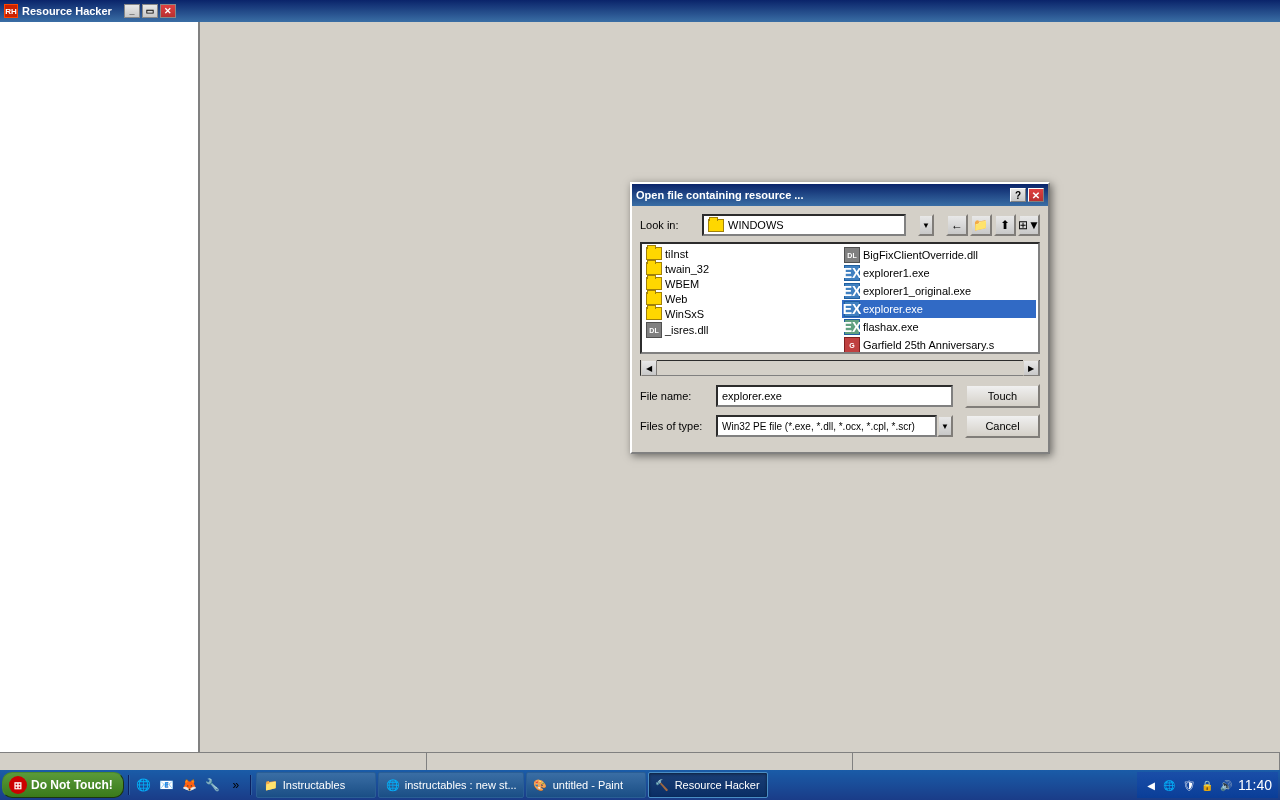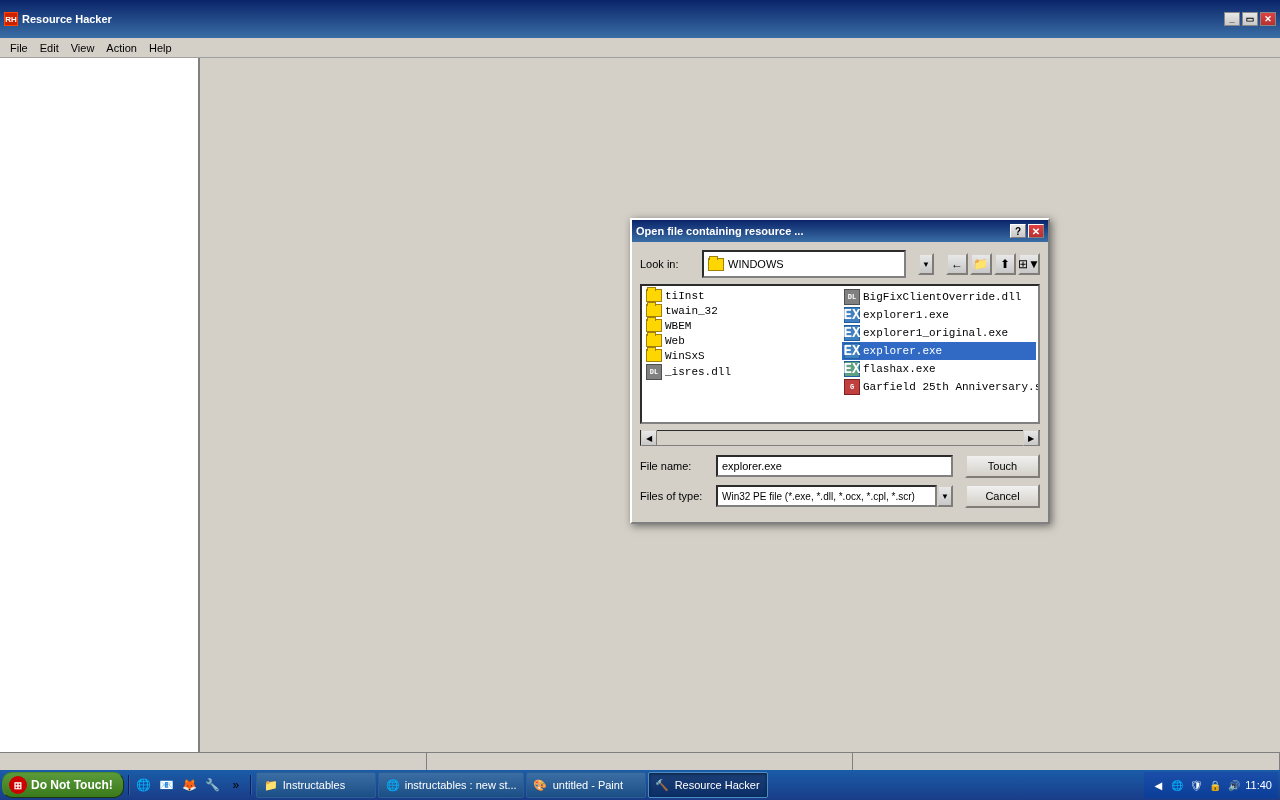--- a/index.html
+++ b/index.html
@@ -16,29 +16,30 @@
     
     .main-window {
       position: absolute;
       top: 0; left: 0; right: 0; bottom: 30px;
       background: #d4d0c8;
       display: flex;
       flex-direction: column;
     }
 
     .title-bar {
-      height: 38px;
+      height: 22px;
       background: linear-gradient(to bottom, #0a246a, #3a6ea5);
       display: flex;
       align-items: center;
-      justify-content: space-between;
+      justify-content: flex-start;
       padding: 0 4px;
       color: white;
       font-size: 11px;
       font-weight: bold;
+      gap: 12px;
     }
 
     .title-bar-left {
       display: flex;
       align-items: center;
       gap: 4px;
     }
 
     .title-icon {
       width: 14px;
@@ -173,21 +174,21 @@
       margin-bottom: 6px;
     }
 
     .look-in-label {
       font-size: 11px;
       min-width: 50px;
     }
 
     .look-in-combo {
       flex: 1;
-      height: 28px;
+      height: 22px;
       background: white;
       border: 2px inset #808080;
       display: flex;
       align-items: center;
       padding: 0 4px;
       gap: 4px;
       font-size: 11px;
     }
 
     .folder-icon-small {
@@ -236,28 +237,27 @@
       display: flex;
       align-items: center;
       justify-content: center;
       cursor: pointer;
       font-size: 12px;
     }
 
     
     .file-list {
       width: 100%;
-      height: 140px;
+      height: 112px;
       background: white;
       border: 2px inset #808080;
       display: grid;
       grid-template-columns: 1fr 1fr;
       overflow: hidden;
       margin-bottom: 6px;
-      font-family: Liberation Mono, monospace;
     }
 
     .file-list-col {
       padding: 2px;
       overflow: hidden;
     }
 
     .file-item {
       display: flex;
       align-items: center;
@@ -553,21 +553,21 @@
       display: flex;
       align-items: center;
       justify-content: center;
       font-size: 10px;
       color: white;
       cursor: pointer;
     }
 
     .clock {
       color: white;
-      font-size: 11px;
+      font-size: 14px;
       text-align: right;
       white-space: nowrap;
     }
 
     .taskbar-item-icon {
       width: 16px;
       height: 16px;
       display: flex;
       align-items: center;
       justify-content: center;
@@ -603,27 +603,20 @@
       <div class="title-icon">RH</div>
       <span>Resource Hacker</span>
     </div>
     <div class="title-bar-buttons">
       <div class="title-btn">_</div>
       <div class="title-btn">▭</div>
       <div class="title-btn close-btn">✕</div>
     </div>
   </div>
 
-  <div class="menu-bar">
-    <div class="menu-item">File</div>
-    <div class="menu-item">Edit</div>
-    <div class="menu-item">View</div>
-    <div class="menu-item">Action</div>
-    <div class="menu-item">Help</div>
-  </div>
 
   <div class="main-content">
     <div class="sidebar"></div>
     <div class="main-area">
 
       <div class="dialog">
         <div class="dialog-title">
           <span>Open file containing resource ...</span>
           <div class="dialog-title-buttons">
             <div class="dialog-btn">?</div>

